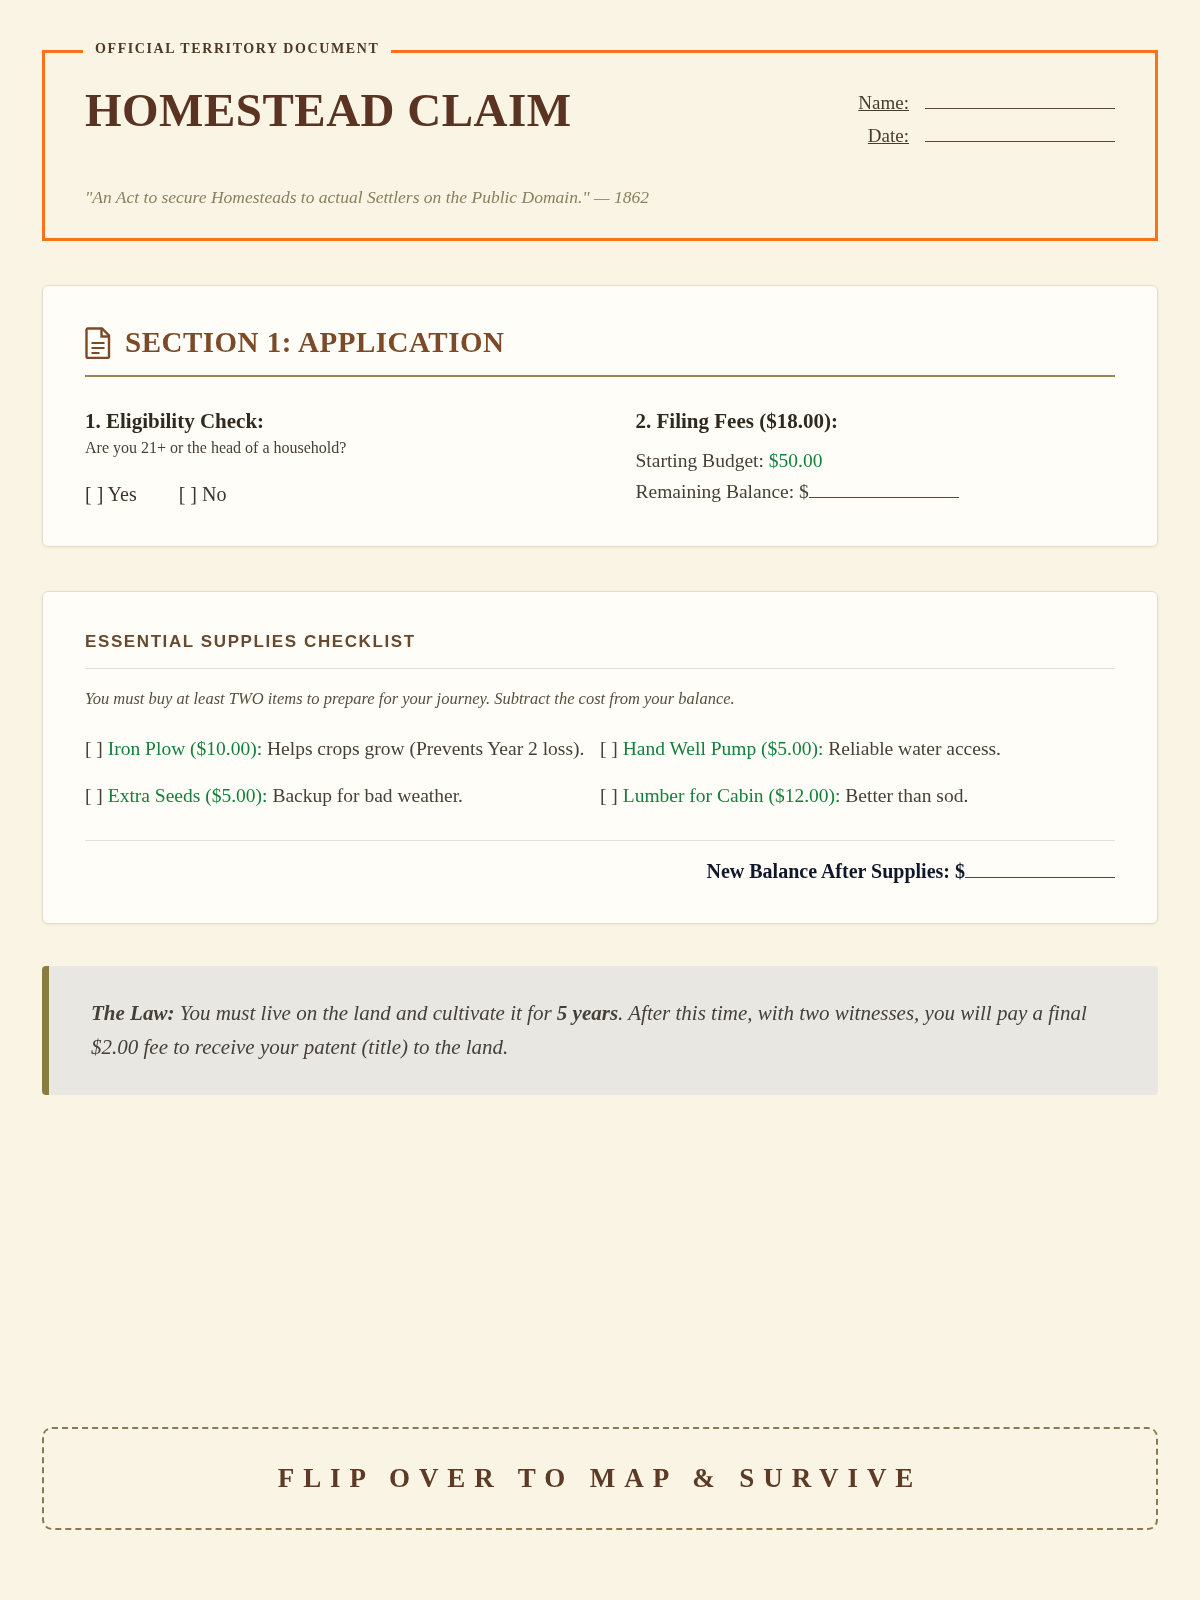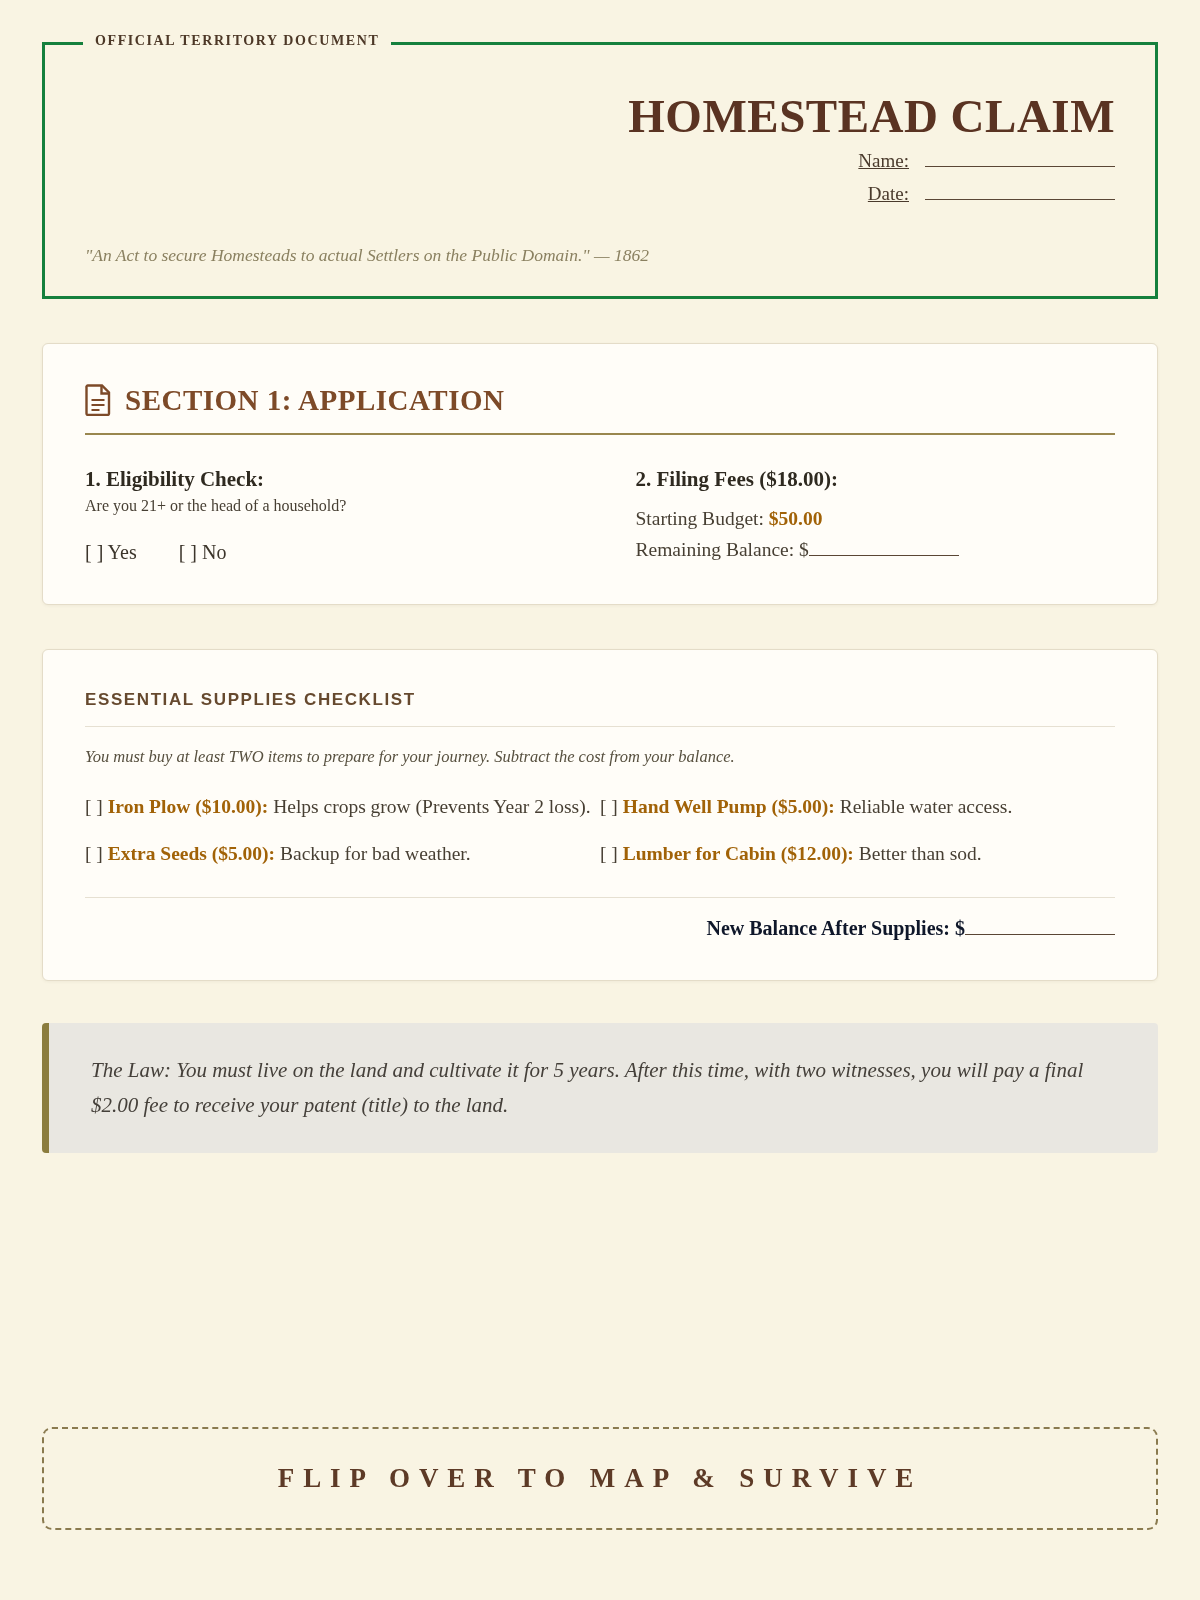--- a/index.html
+++ b/index.html
@@ -13,42 +13,41 @@
     width: 1200px;
     min-height: 1600px;
     padding: 42px 42px 70px 42px;
     display: flex;
     flex-direction: column;
   }
 
   
   .doc-header {
     position: relative;
-    border: 3px solid #15803d;
-    padding: 46px 40px 30px 40px;
-    margin-top: 0;
+    border: 3px solid #f97316;
+    padding: 32px 40px 30px 40px;
+    margin-top: 8px;
   }
   .doc-tag {
     position: absolute;
     top: -12px;
     left: 38px;
     background: #f9f4e3;
     padding: 0 12px;
     font-family: "Liberation Serif", serif;
     font-weight: bold;
     font-size: 14px;
     letter-spacing: 1.6px;
     color: #4d3827;
     white-space: nowrap;
   }
   .header-top {
     display: flex;
     justify-content: space-between;
-    align-items: flex-end;
-    flex-direction: column;
+    align-items: flex-start;
   }
   .doc-title {
     font-size: 47px;
     font-weight: bold;
     color: #5a3322;
     letter-spacing: 0.5px;
     line-height: 1.1;
   }
   .name-date {
     padding-top: 6px;
@@ -126,21 +125,21 @@
     display: flex;
     gap: 42px;
   }
   .option { cursor: pointer; }
   .fees-line {
     margin-top: 16px;
     font-size: 19.5px;
     color: #473f33;
   }
   .fees-line + .fees-line { margin-top: 8px; }
-  .bold { font-weight: bold; color: #a16207; }
+  .bold { font-weight: normal; color: #15803d; }
 
   
   .supplies-heading {
     font-family: "Liberation Sans", sans-serif;
     font-size: 17px;
     font-weight: bold;
     letter-spacing: 1.6px;
     color: #66492e;
   }
   .thin-rule {
@@ -180,21 +179,21 @@
     margin-top: 42px;
     background: #e9e7e1;
     border-left: 7px solid #8b7c3e;
     border-radius: 4px;
     padding: 30px 42px;
     font-style: italic;
     font-size: 21px;
     line-height: 1.65;
     color: #45403a;
   }
-  .law-callout .bold-it { font-weight: normal; }
+  .law-callout .bold-it { font-weight: bold; }
 
   
   .flip-footer {
     margin-top: auto;
     border: 2px dashed #8a7a4f;
     border-radius: 10px;
     padding: 34px 20px;
     text-align: center;
   }
   .flip-footer .flip-text {

